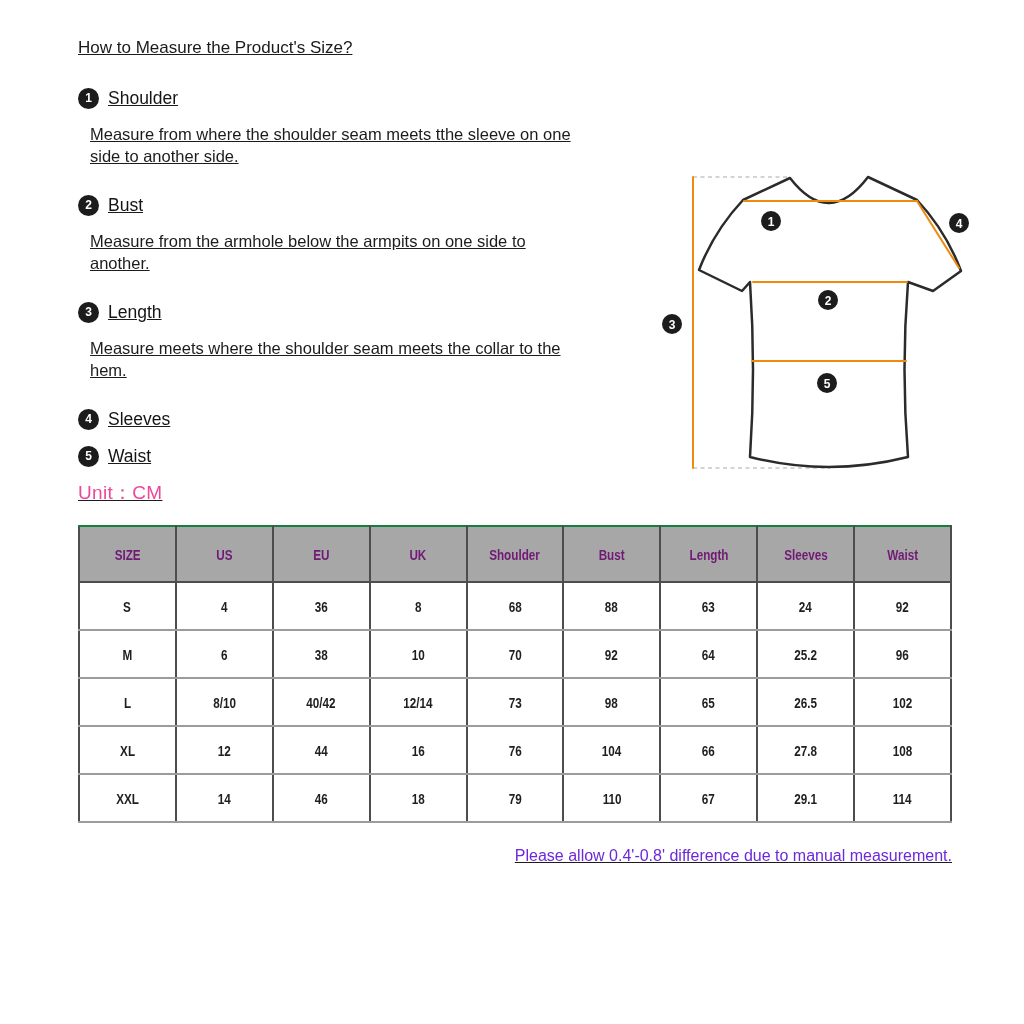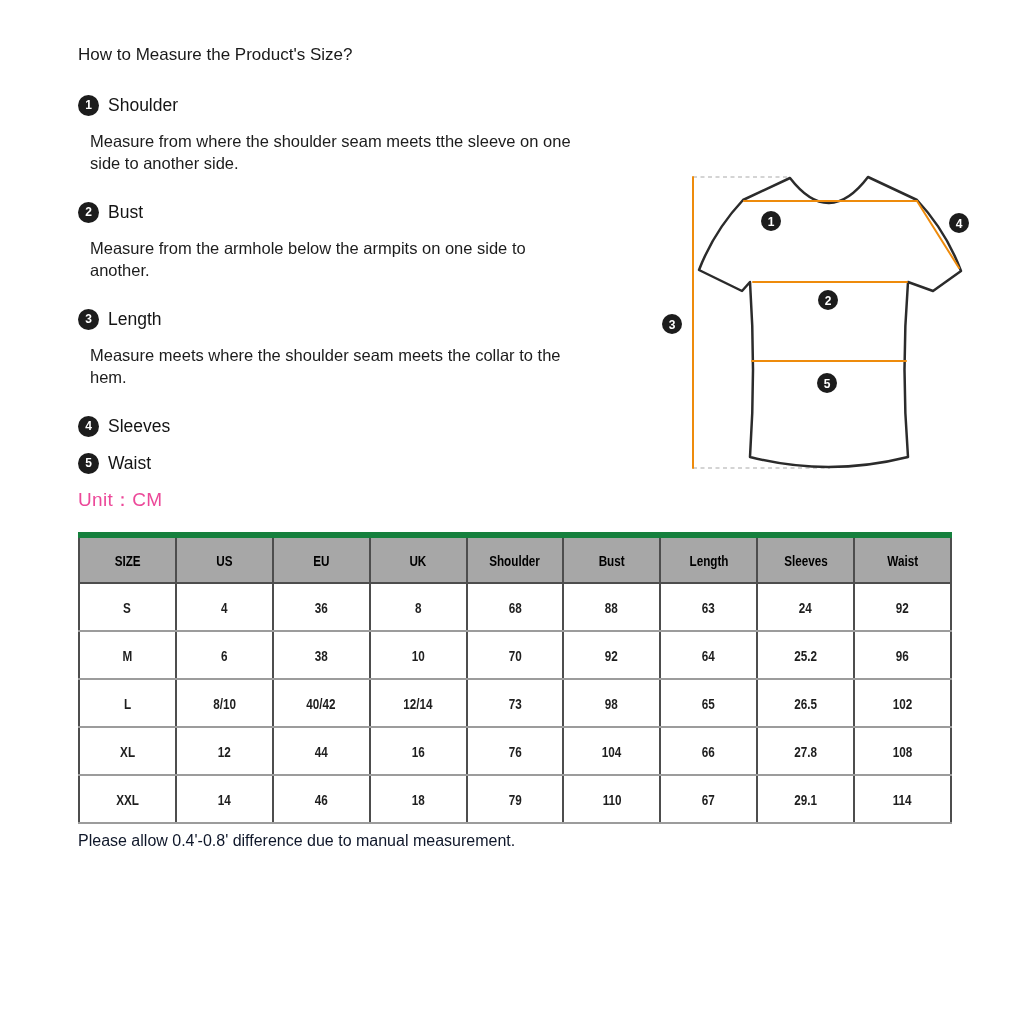--- a/index.html
+++ b/index.html
@@ -5,21 +5,21 @@
   * { margin:0; padding:0; box-sizing:border-box; }
   html,body { background:#ffffff; }
   .page {
     position:relative;
     width:1024px; height:1024px;
     background:#ffffff;
     font-family:"Liberation Sans", sans-serif;
     color:#1c1c1c;
     overflow:hidden;
   }
-  .main { position:absolute; left:78px; top:45px; width:874px; }
+  .main { position:absolute; left:78px; top:38px; width:874px;text-decoration:underline; }
 
   .page-title { font-size:17px; font-weight:400; line-height:20px; margin:0 0 29px 0; color:#1a1a1a; }
 
   .sec-head { display:flex; align-items:center; gap:9px; height:22px; margin-bottom:15px; }
   .badge {
     width:21px; height:21px; border-radius:50%;
     background:#1c1c1c; color:#ffffff;
     font-size:12px; font-weight:700;
     display:inline-flex; align-items:center; justify-content:center;
     flex:0 0 auto;
@@ -29,28 +29,28 @@
   .sec:last-of-type .desc { margin-bottom:17px; }
 
   .unit { font-size:19px; line-height:22px; letter-spacing:0.3px; color:#ec4899; }
 
   .size-table { border-collapse:collapse; table-layout:fixed; width:874px; margin-top:21px; }
   .size-table th, .size-table td {
     border-left:2px solid #4d4d4d; border-right:2px solid #4d4d4d;
     text-align:center; vertical-align:middle; padding:0;
   }
   .size-table th {
-    background:#a7a7a7; height:48px;
-    border-top:6px solid #15803d; border-bottom:2px solid #4d4d4d;
-    font-size:15px; color:#000000;
+    background:#a7a7a7; height:56px;
+    border-top:2px solid #15803d; border-bottom:2px solid #4d4d4d;
+    font-size:15px; color:#701a75;
   }
   .size-table td { height:48px; border-bottom:2px solid #9c9c9c; font-size:15px; color:#1e1e1e; }
   .cn { display:inline-block; transform:scaleX(0.78); transform-origin:center; font-weight:700; white-space:nowrap; }
 
-  .footer-note { margin-top:8px; text-align:left; font-size:16px; color:#0f172a; }
+  .footer-note { margin-top:24px; text-align:right; font-size:16px; color:#6d28d9; }
 
   .diagram { position:absolute; left:640px; top:155px; }
   .diagram text { font-family:"Liberation Sans", sans-serif; font-size:12px; font-weight:700; fill:#ffffff; text-anchor:middle; }
 </style>
 </head>
 <body>
 
 <div class="page">
   <div class="main">
 

